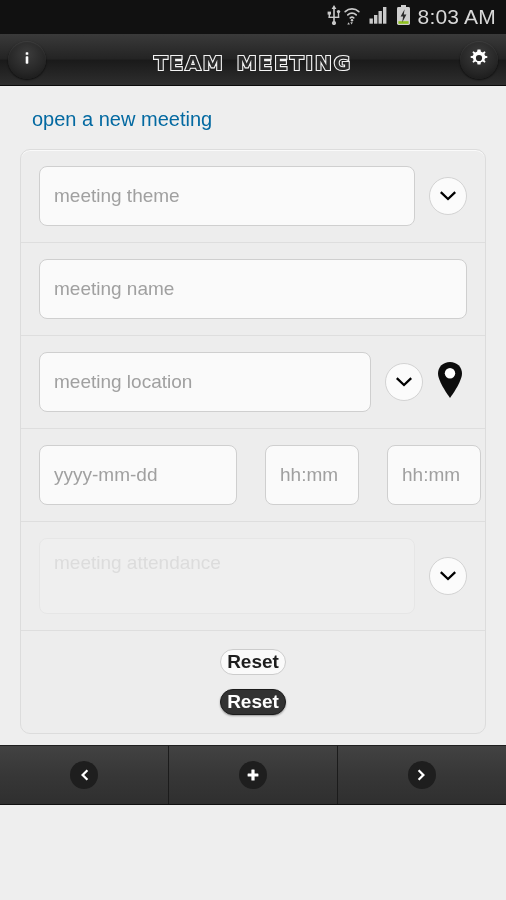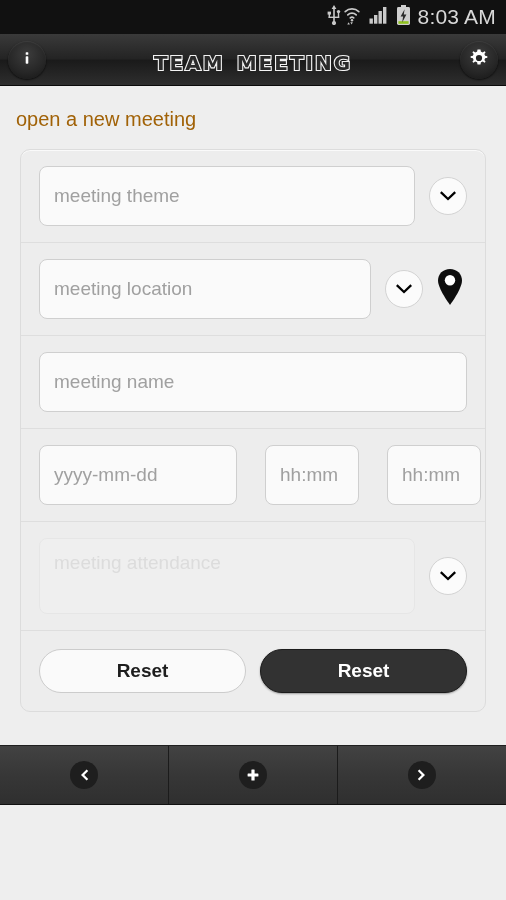--- a/index.html
+++ b/index.html
@@ -92,44 +92,44 @@
   }
   .round-btn.left { left: 8px; }
   .round-btn.right { right: 8px; }
 
   
   .content {
     padding: 0 0 0 0;
     background: #eeeeee;
   }
   .page-link {
-    color: #a16207;
+    color: #0369a1;
     font-size: 20px;
-    padding: 22px 0 18px 16px;
+    padding: 22px 0 18px 32px;
     display: block;
     text-decoration: none;
     cursor: pointer;
   }
 
   .card {
     margin: 0 20px;
     background: #ededed;
     border: 1px solid #dcdcdc;
     border-radius: 10px;
     overflow: hidden;
     box-shadow: 0 1px 0 rgba(255,255,255,0.7) inset;
   }
   .row {
     display: flex;
     align-items: center;
     padding: 16px 18px;
     border-bottom: 1px solid #dedede;
     box-sizing: border-box;
   }
-  .row:last-child { border-bottom: none; }
+  .row:last-child { border-bottom: none; flex-direction: column; }
 
   .field {
     flex: 1;
     height: 60px;
     border: 1px solid #cfcfcf;
     border-radius: 8px;
     background: #fafafa;
     font-size: 19px;
     color: #9c9c9c;
     padding: 0 14px;
@@ -324,20 +324,24 @@
 
       <div class="row">
         <input class="field" type="text" placeholder="meeting theme" style="">
         <div class="circ-btn">
           <span>
             <svg width="16" height="12" viewBox="0 0 16 12">
               <polygon fill="#000000" points="1.6,2.2 8,8.6 14.4,2.2 16,4 8,11.4 0,4"></polygon>
             </svg>
           </span>
         </div>
+      </div>
+
+      <div class="row">
+        <input class="field" type="text" placeholder="meeting name" style="">
       </div>
 
       <div class="row">
         <input class="field" type="text" placeholder="meeting location" style="">
         <div class="circ-btn">
           <span>
             <svg width="16" height="12" viewBox="0 0 16 12">
               <polygon fill="#000000" points="1.6,2.2 8,8.6 14.4,2.2 16,4 8,11.4 0,4"></polygon>
             </svg>
           </span>
@@ -345,24 +349,20 @@
         <div class="pin-btn">
           <span>
             <svg width="28" height="38" viewBox="0 0 28 38">
               <path fill="#0d0d0d" d="M14 1 C7 1 2 6.1 2 12.6 C2 21 14 37 14 37 C14 37 26 21 26 12.6 C26 6.1 21 1 14 1 Z"></path>
               <circle cx="14" cy="12.2" r="5.2" fill="#ffffff"></circle>
             </svg>
           </span>
         </div>
       </div>
 
-      <div class="row">
-        <input class="field" type="text" placeholder="meeting name" style="">
-      </div>
-
       <div class="row date-row">
         <input class="field date" type="text" placeholder="yyyy-mm-dd" style="">
         <input class="field time" type="text" placeholder="hh:mm" style="">
         <input class="field time" type="text" placeholder="hh:mm" style="">
       </div>
 
       <div class="row">
         <textarea class="field textarea" placeholder="meeting attendance" style=""></textarea>
         <div class="circ-btn">
           <span>

